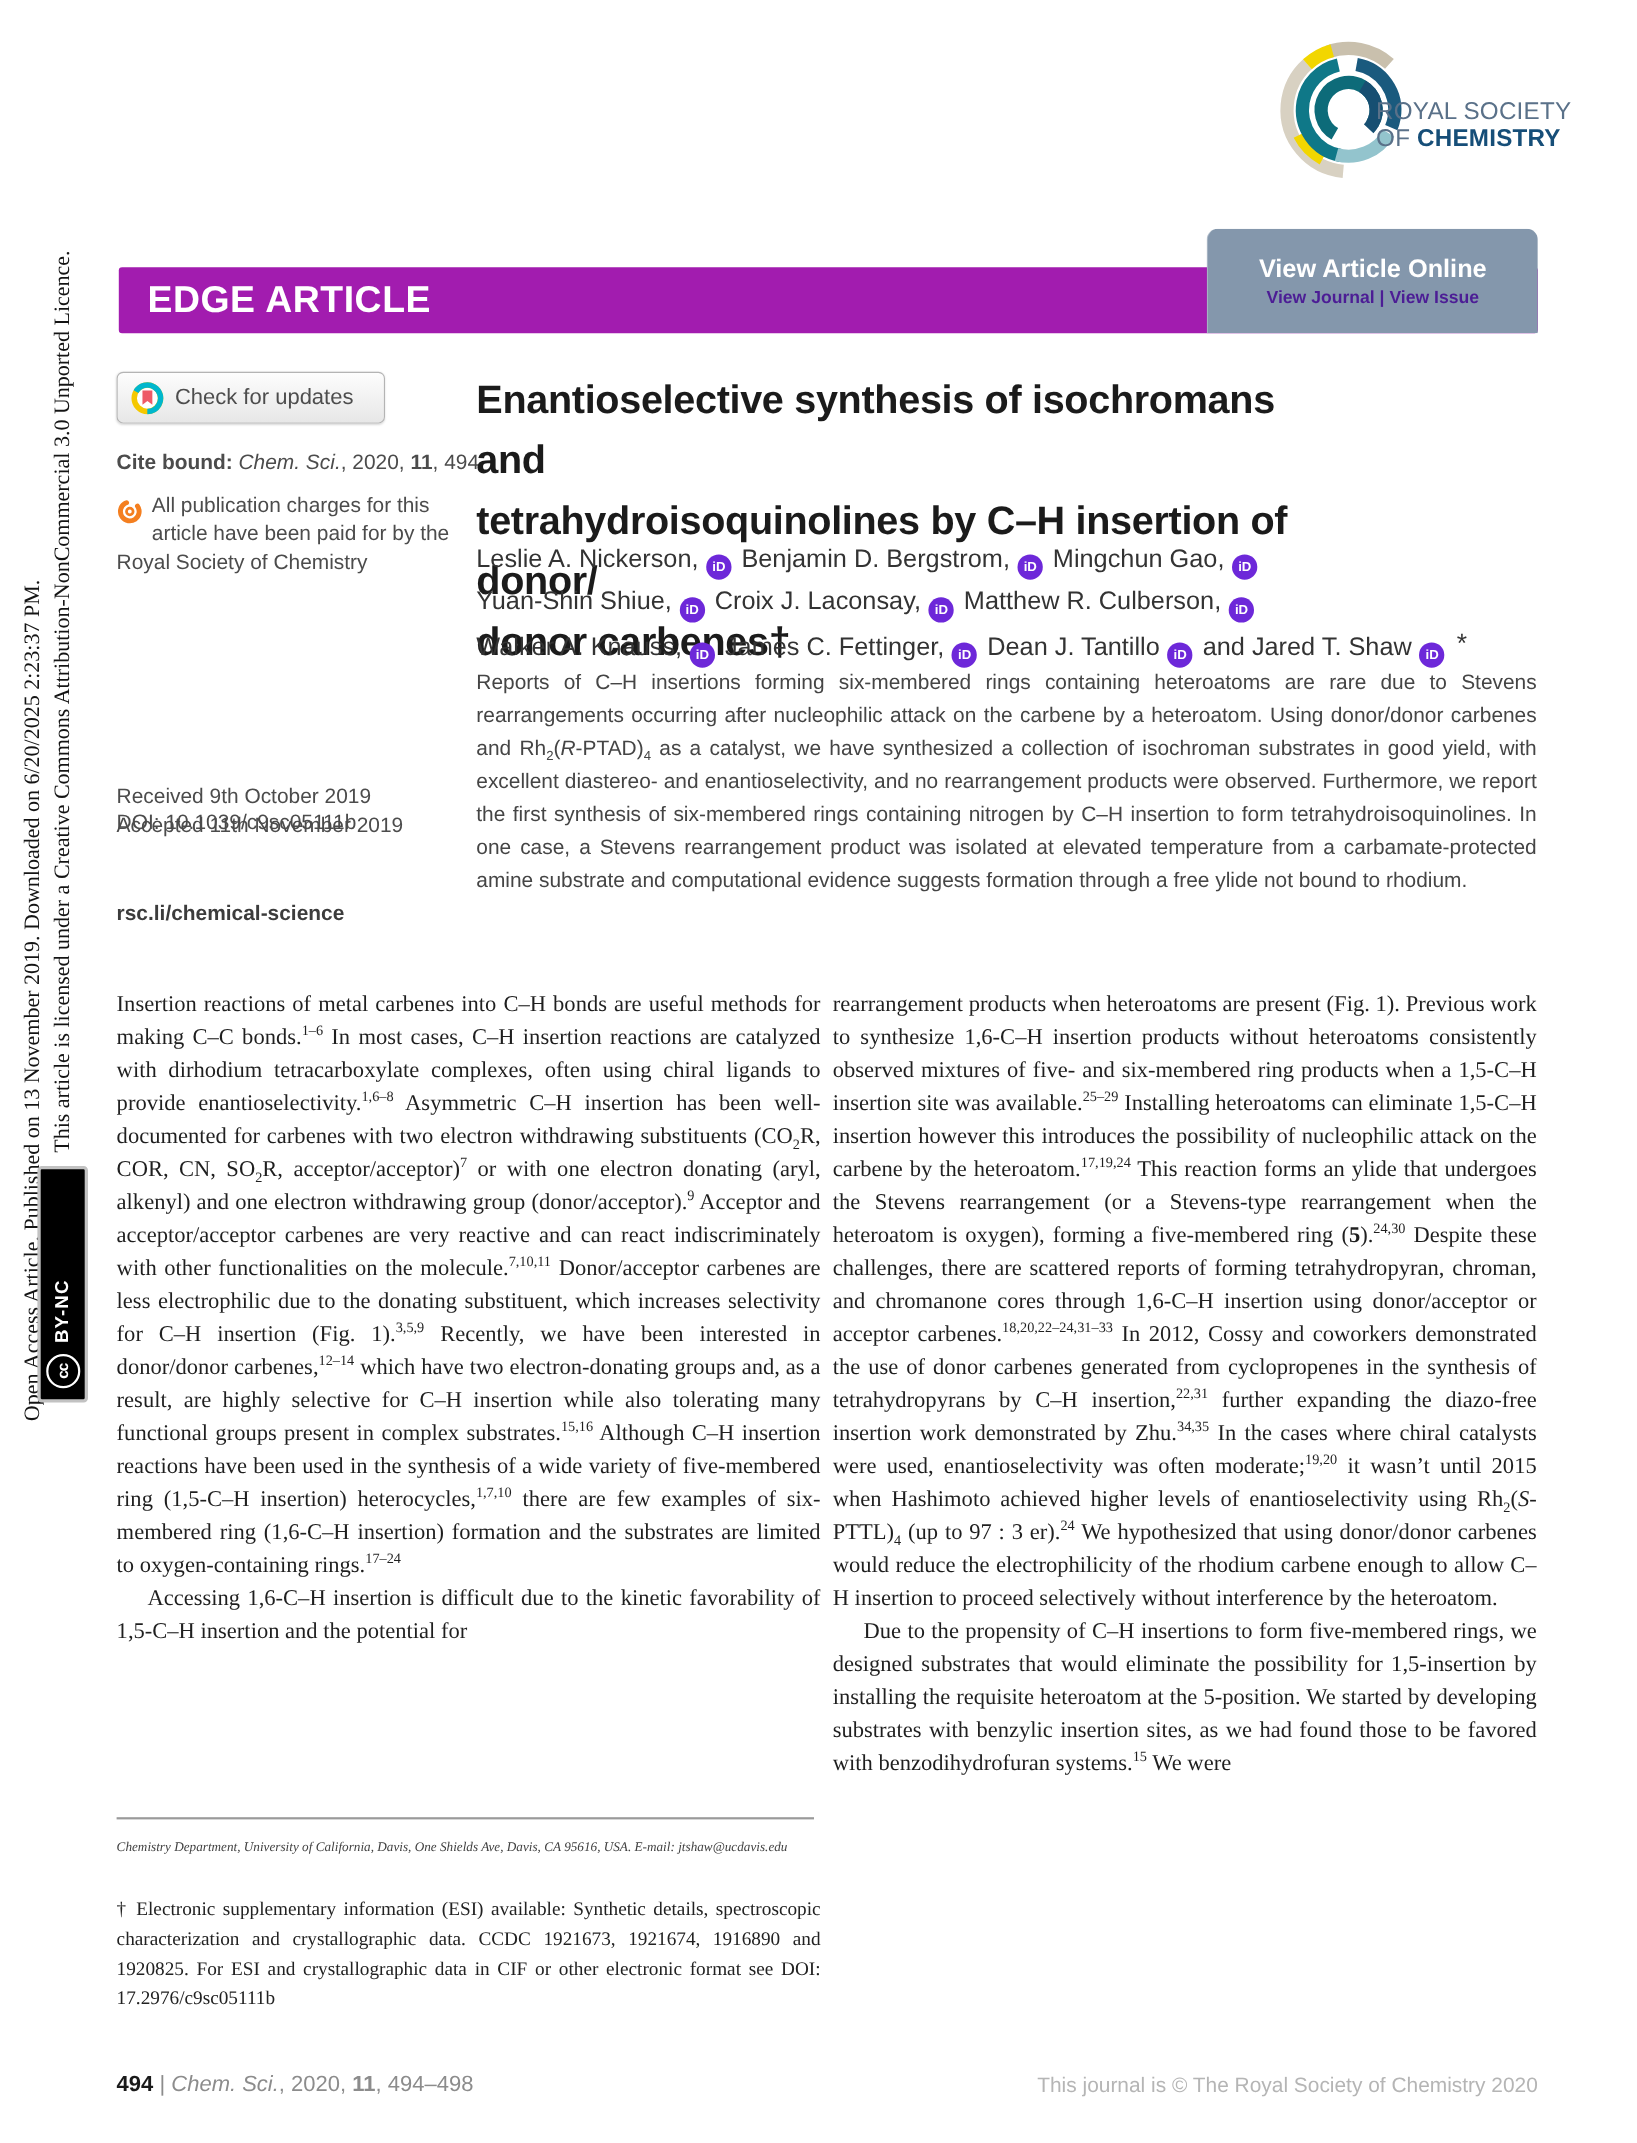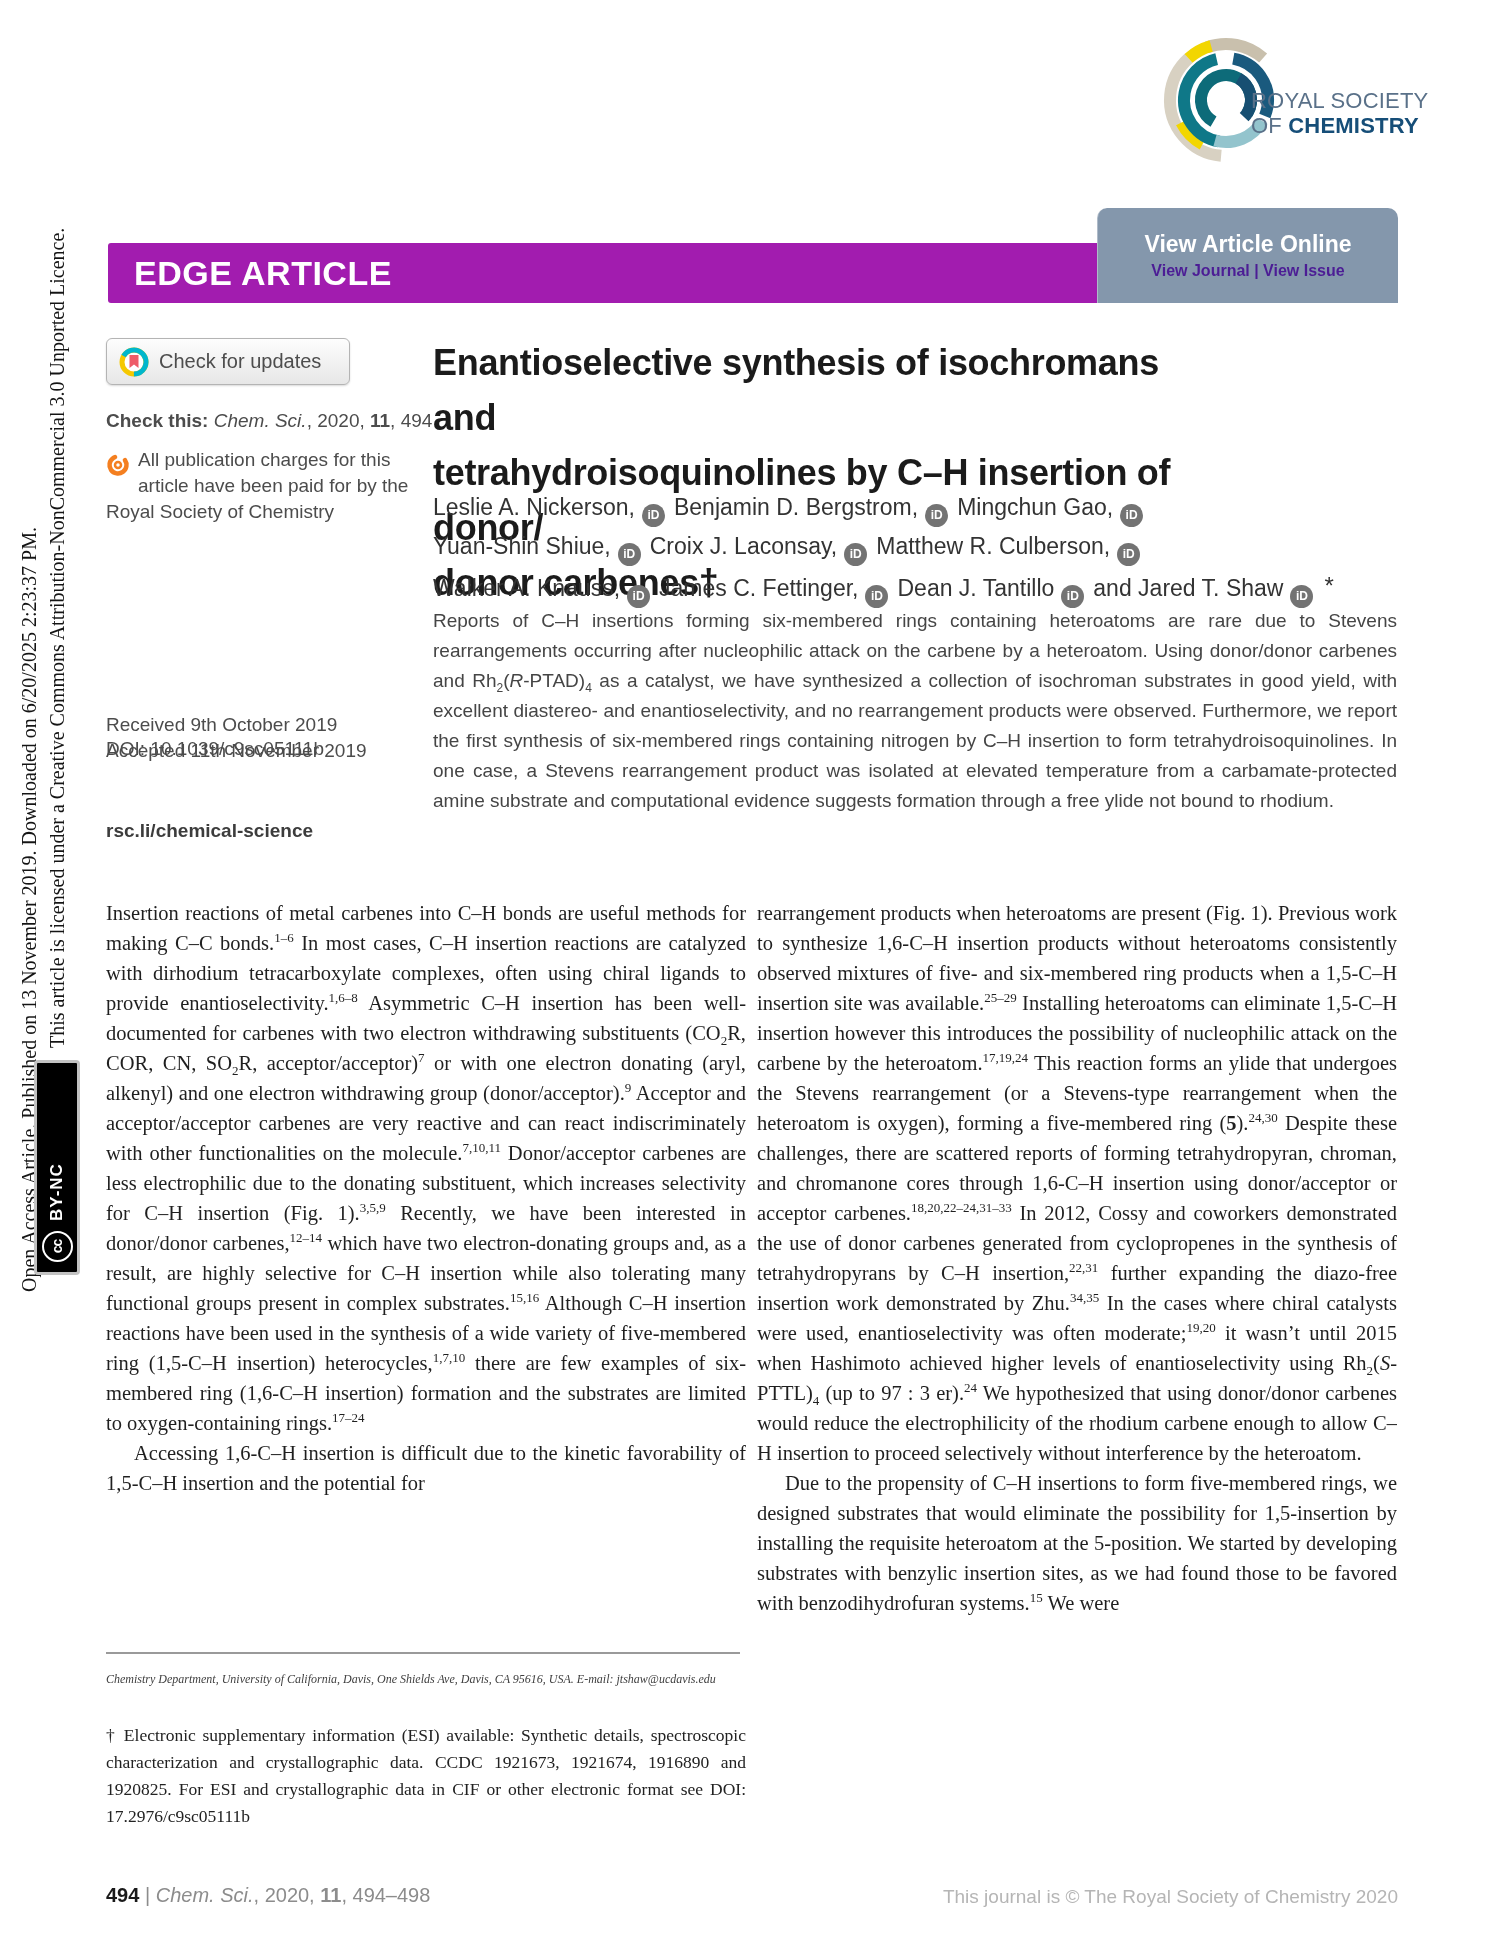--- a/index.html
+++ b/index.html
@@ -50,21 +50,21 @@
   .oa-note .oa-icon{float:left;margin:3px 8px 0 0;}
   .received{top:712px;}
   .doi{top:736px;}
   .rsc-link{top:818px;font-weight:bold;color:#3c3c3c;}
 
   
   .title{position:absolute;left:433px;top:335px;width:750px;font-size:36px;line-height:55px;
          font-weight:bold;color:#1b1b1b;letter-spacing:-0.3px;}
   .authors{position:absolute;left:433px;top:488px;width:965px;font-size:23px;line-height:39px;
            color:#333;}
-  .orcid-icon{display:inline-flex;width:23px;height:23px;border-radius:50%;background:#737373;
+  .orcid-icon{display:inline-flex;width:23px;height:23px;border-radius:50%;background:#6d28d9;
               color:#fff;font-size:12px;font-weight:bold;align-items:center;justify-content:center;
               margin:0 9px 0 7px;vertical-align:-4px;}
   .author-star{font-size:24px;vertical-align:2px;margin-left:2px;}
   .abstract{position:absolute;left:433px;top:606px;width:964px;font-size:19px;line-height:30px;
             color:#454545;text-align:justify;}
 
   
   .col{position:absolute;top:898px;width:640px;font-family:"Liberation Serif",serif;
        font-size:20.5px;line-height:30px;color:#1f1f1f;text-align:justify;overflow:hidden;}
   .col-left{left:106px;height:742px;}
@@ -130,21 +130,21 @@
 
   <div class="check-btn">
     <svg width="30" height="30" viewBox="0 0 30 30">
       <circle cx="15" cy="15" r="12" fill="#fff" stroke="#f5c800" stroke-width="5"></circle>
       <circle cx="15" cy="15" r="12" fill="none" stroke="#00b7cd" stroke-width="5" stroke-dasharray="50 26" transform="rotate(-150 15 15)"></circle>
       <path d="M10.5 8 h9 v13 l-4.5 -3.4 l-4.5 3.4 z" fill="#ee5b67"></path>
     </svg>
     <span class="lbl">Check for updates</span>
   </div>
 
-  <div class="meta cite"><b>Check this:</b> <i>Chem. Sci.</i>, 2020, <b>11</b>, 494</div>
+  <div class="meta cite"><b>Cite bound:</b> <i>Chem. Sci.</i>, 2020, <b>11</b>, 494</div>
 
   <div class="meta oa-note">
     <svg class="oa-icon" width="24" height="27" viewBox="0 0 24 27">
       <circle cx="12" cy="15" r="8.5" fill="none" stroke="#f47f20" stroke-width="4.5" stroke-dasharray="42 12" stroke-linecap="round" transform="rotate(-35 12 15)"></circle>
       <circle cx="12" cy="15" r="3" fill="none" stroke="#f47f20" stroke-width="2.5"></circle>
     </svg>
     <span>All publication charges for this article have been paid for by the Royal Society of Chemistry</span>
   </div>
 
   <div class="meta received">Received 9th October 2019<br>Accepted 11th November 2019</div>

